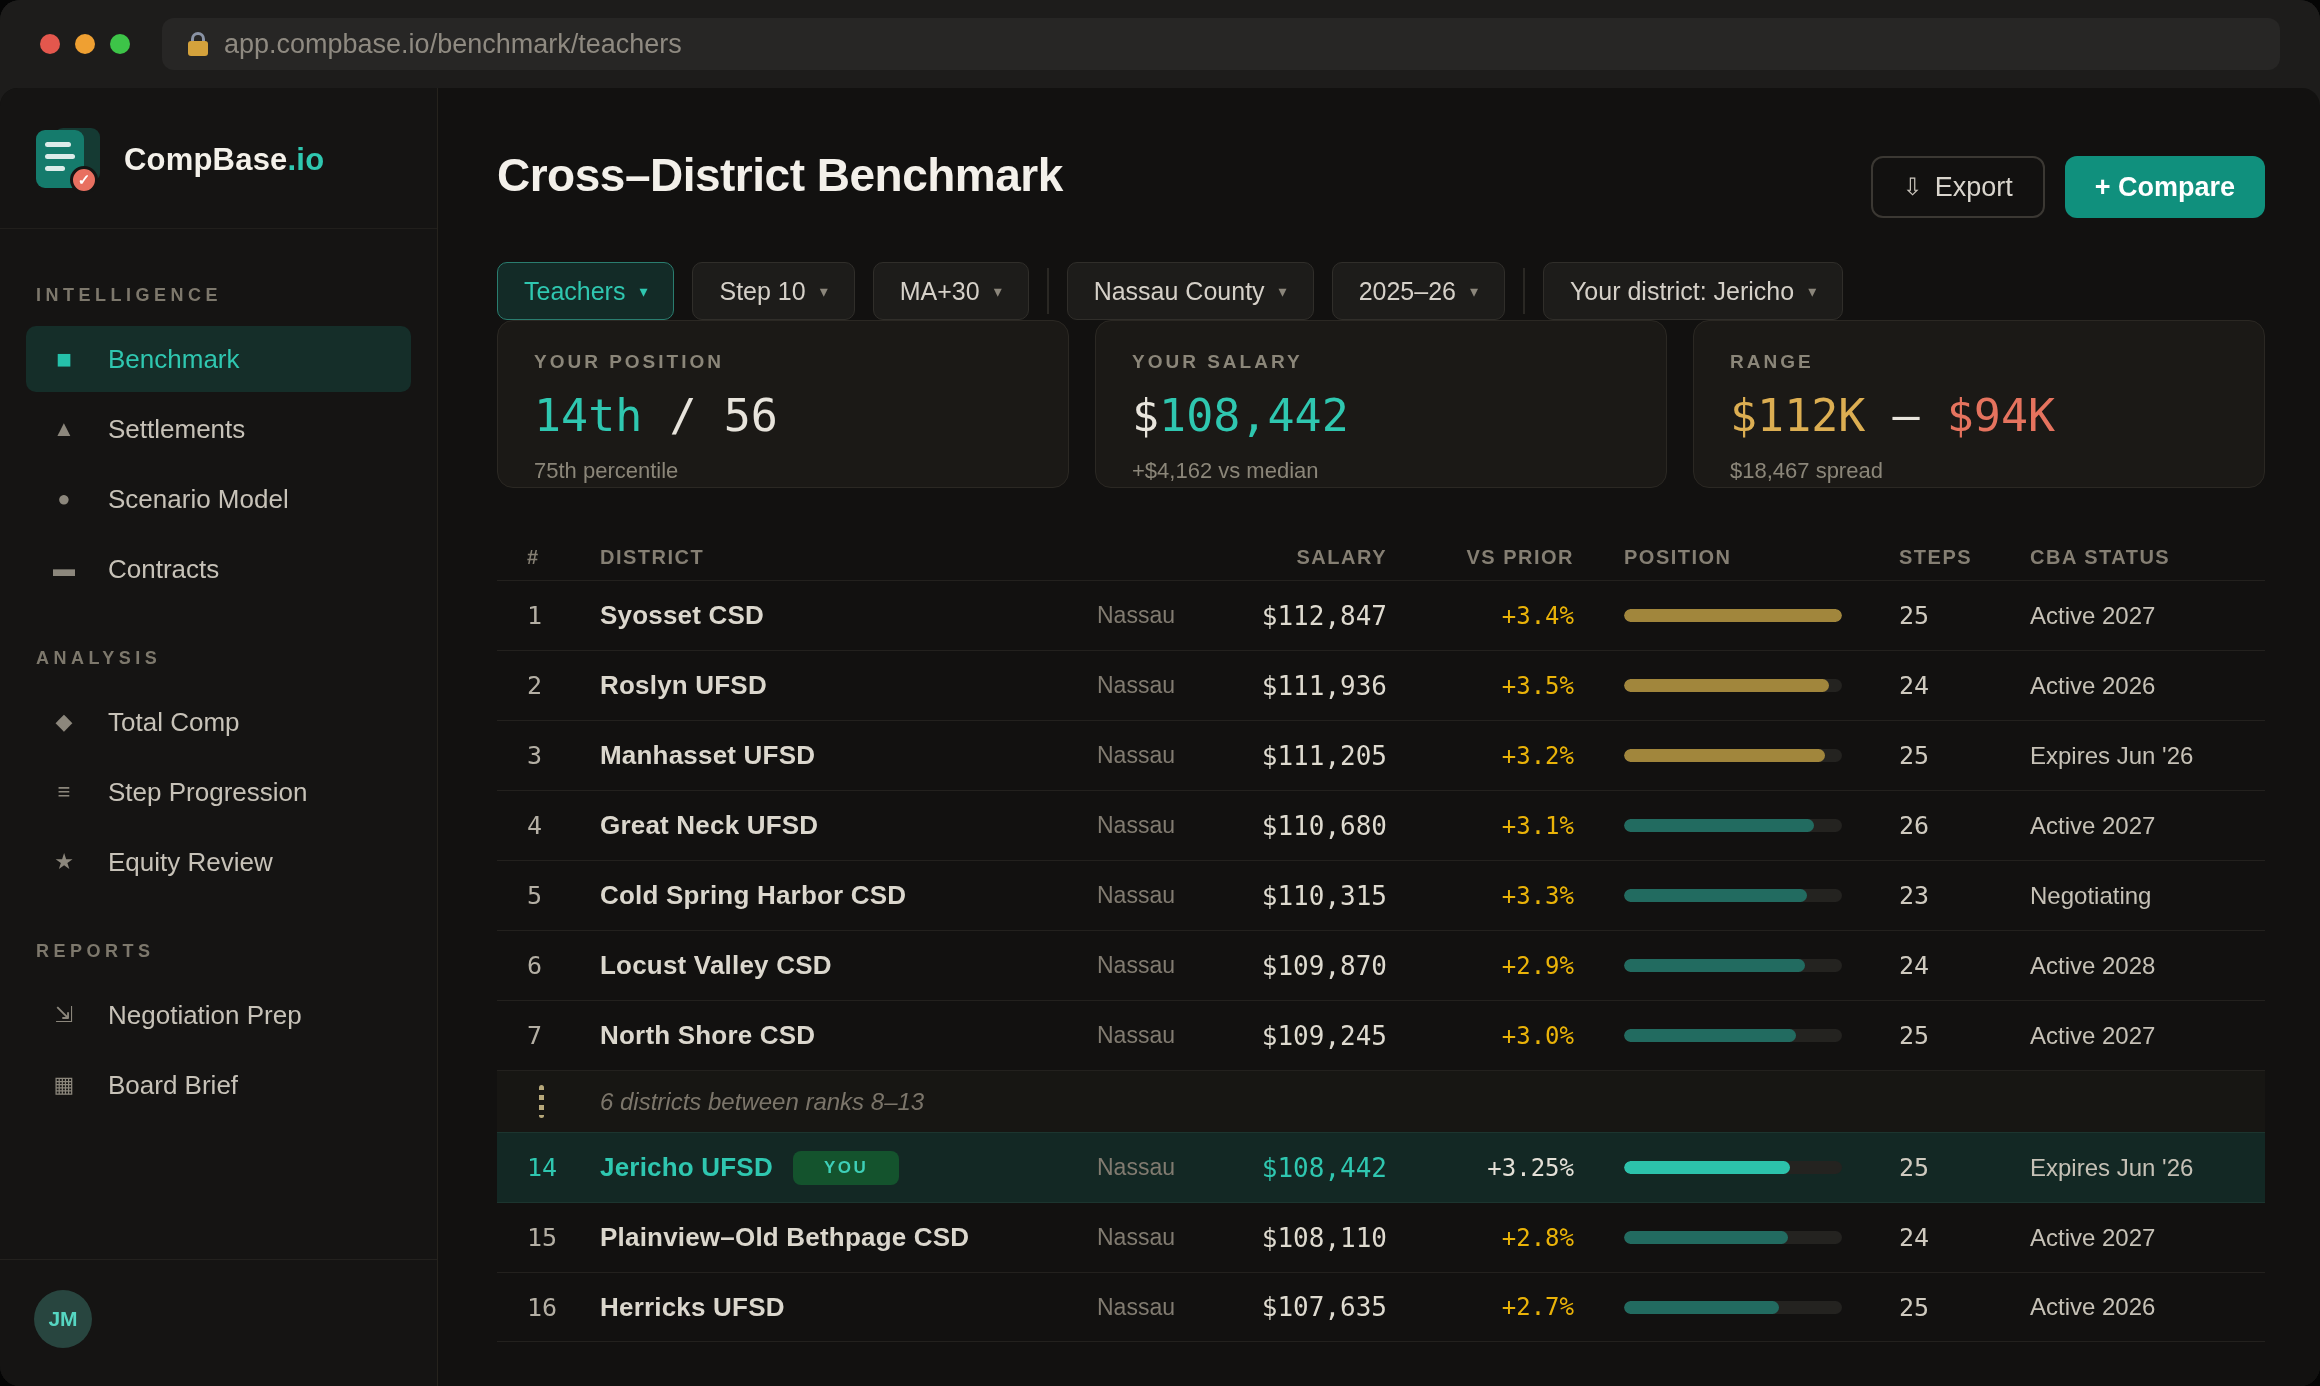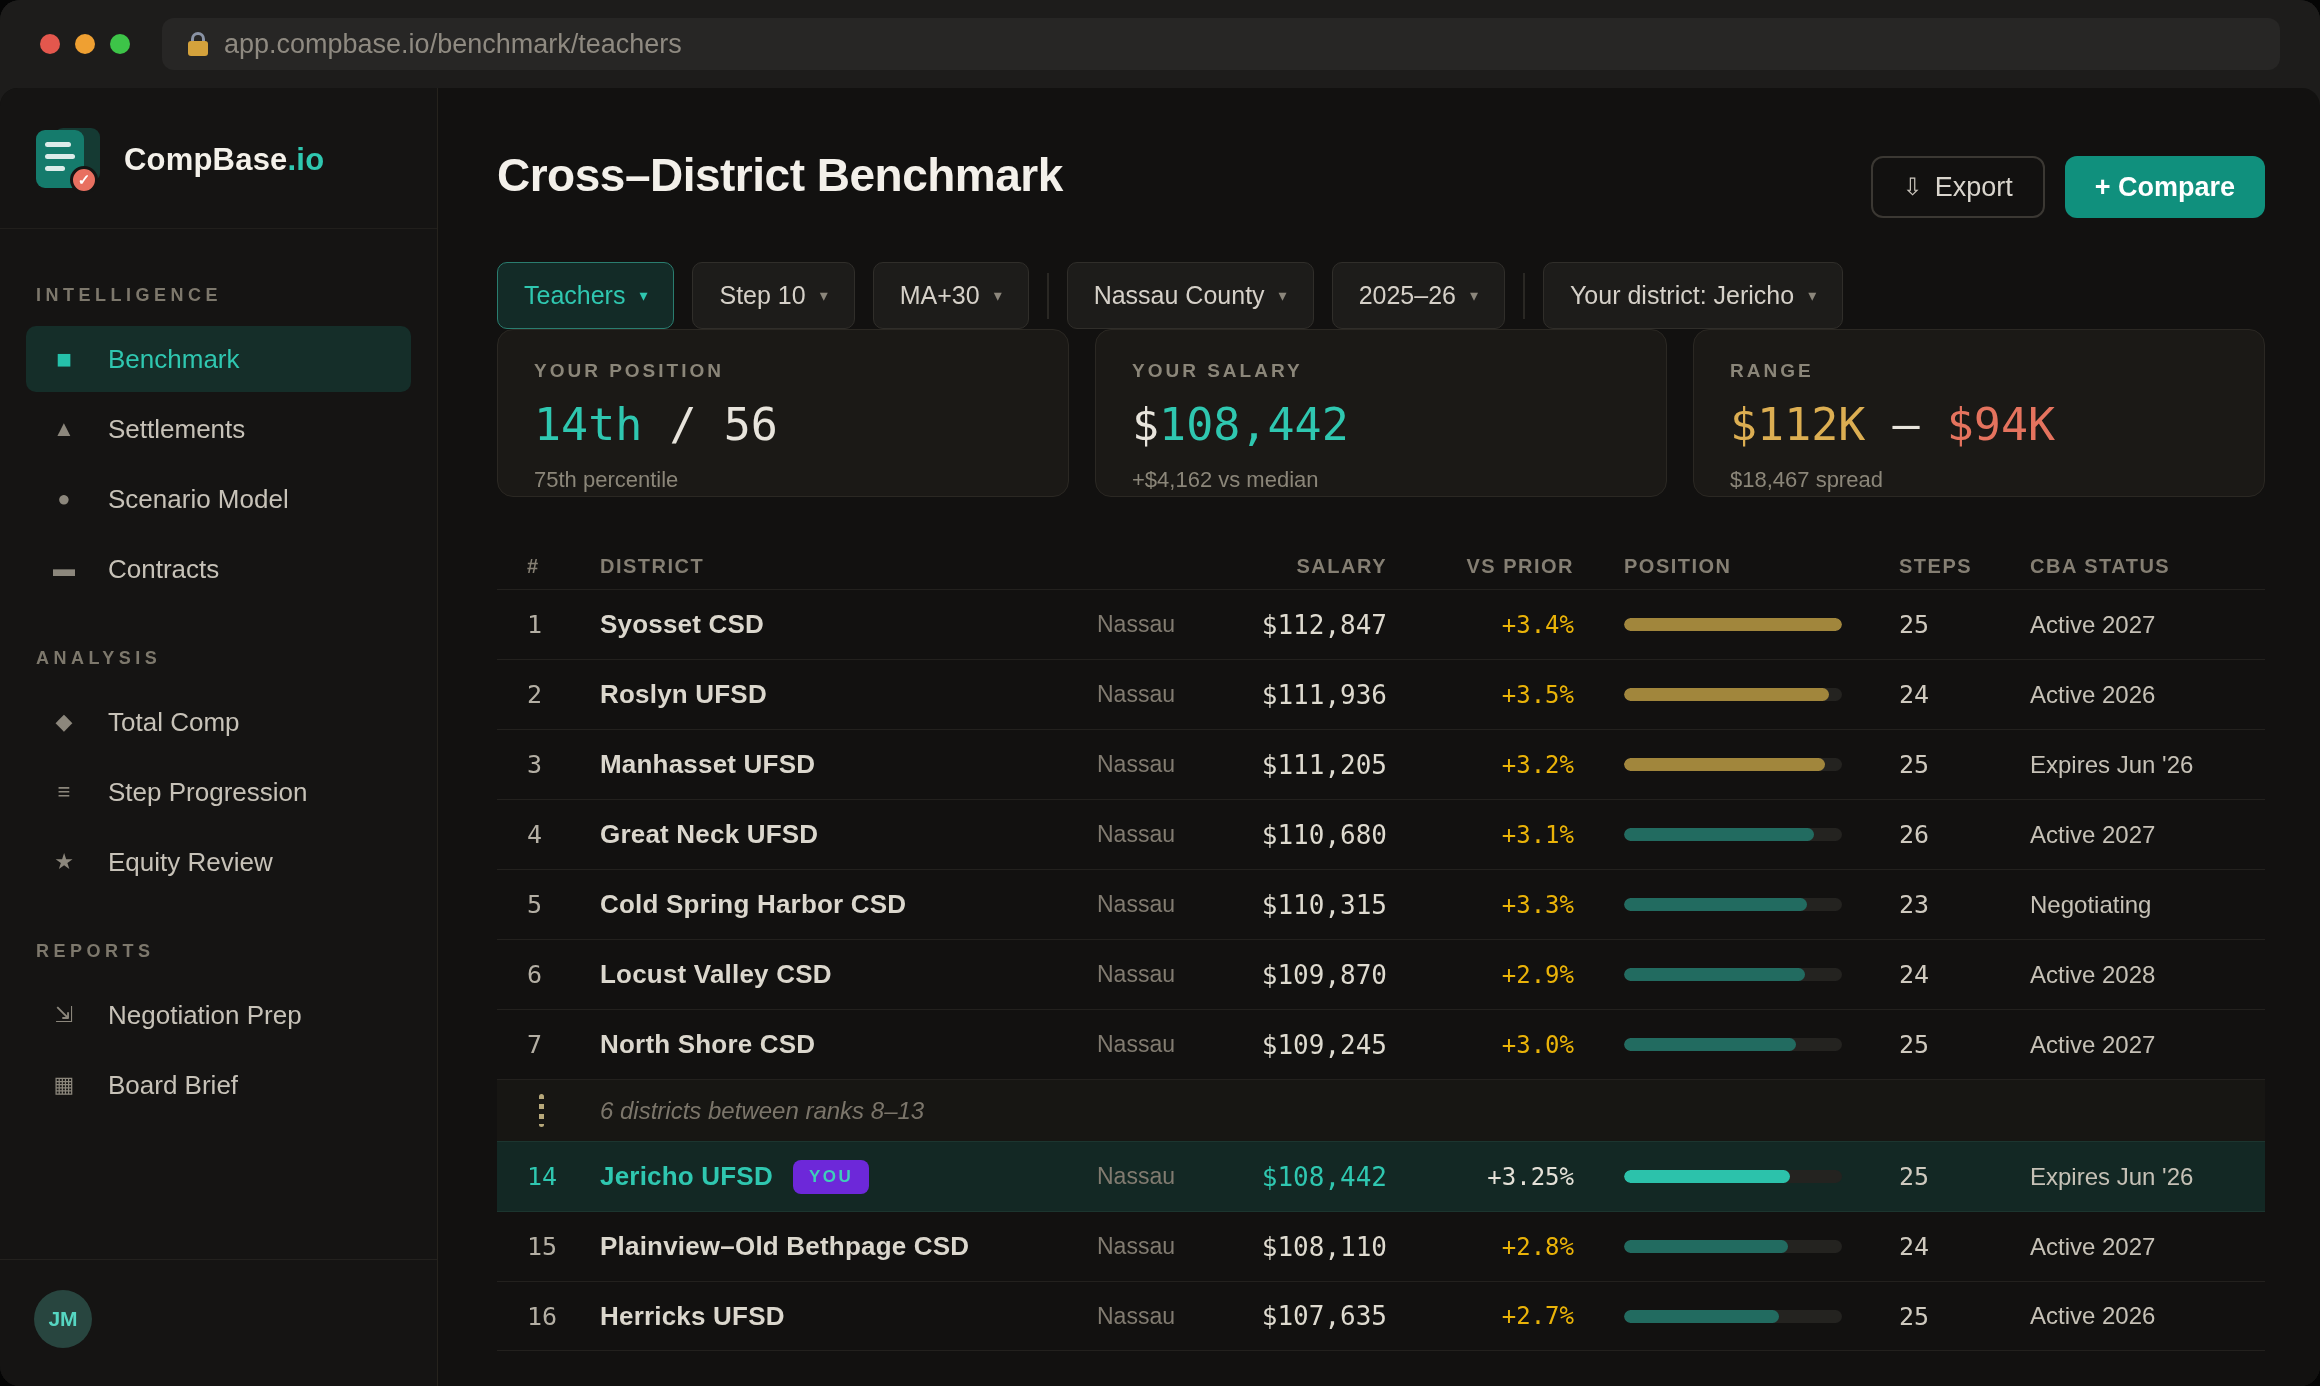--- a/index.html
+++ b/index.html
@@ -69,21 +69,21 @@
   .page-sub { color:#9a958a; font-size:26px; margin-top:14px; }
   .actions { display:flex; gap:20px; margin-top:8px; }
   .btn { height:62px; border-radius:12px; display:flex; align-items:center; gap:12px;
          padding:0 30px; font-size:27px; }
   .btn.ghost { border:2px solid #3b3833; color:#d9d5cd; background:transparent; }
   .btn.ghost .bico { font-size:24px; color:#c9c4bb; }
   .btn.primary { background:#10907d; color:#fff; font-weight:bold; }
 
   
   .filters { display:flex; align-items:center; gap:18px; margin-top:44px; }
-  .pill { height:67px; border-radius:10px; display:flex; align-items:center; gap:14px;
+  .pill { height:58px; border-radius:10px; display:flex; align-items:center; gap:14px;
           padding:0 26px; font-size:25px; background:#1d1c1a; border:1.5px solid #302e2a; color:#d5d0c8; }
   .pill .caret { font-size:16px; color:#8b867b; }
   .pill.active { background:#132b27; border-color:#2a7d6f; color:#2fc7b0; }
   .pill.active .caret { color:#2fc7b0; }
   .fdiv { width:2px; height:46px; background:#2a2824; }
 
   
   .cards { display:flex; gap:26px; }
   .card { flex:1; height:168px; background:#1b1916; border:1px solid #2b2823; border-radius:16px;
           padding:30px 36px; }
@@ -115,22 +115,22 @@
   .trow .cba { color:#c6c1b6; font-size:24px; font-weight:normal; }
   .track { width:218px; height:13px; background:#242320; border-radius:7px; margin-left:50px; overflow:hidden; }
   .fill { height:100%; border-radius:7px; }
   .fill.gold { background:#a1863c; }
   .fill.teal { background:#226b60; }
   .fill.bright { background:#2cc2ab; }
   .trow.you { background:#132824; border-top:1px solid #1c352f; }
   .trow.you + .trow { border-top:1px solid #1c352f; }
   .trow.you .rank, .trow.you .dname, .trow.you .salary { color:#2fc7b0; }
   .trow.you .vs { color:#e4e0d7; }
-  .badge-you { display:inline-block; margin-left:20px; padding:7px 16px; border-radius:8px;
-               background:#6d28d9; color:#3ecfb8; font-size:17px; font-weight:bold;
+  .badge-you { display:inline-block; margin-left:20px; padding:7px 31px; border-radius:8px;
+               background:#14532d; color:#3ecfb8; font-size:17px; font-weight:bold;
                letter-spacing:2.5px; vertical-align:3px; }
   .gaprow { height:62px; border-top:1px solid #23211e; background:#171613; }
   .vdots { width:5px; height:33px; margin-left:42px; border-radius:3px;
            background:repeating-linear-gradient(#b7a87a 0 5px, transparent 5px 10px); }
   .gaptext { color:#7b756a; font-size:24px; font-style:italic; }
 </style>
 </head>
 <body>
 
 <div class="screen">

